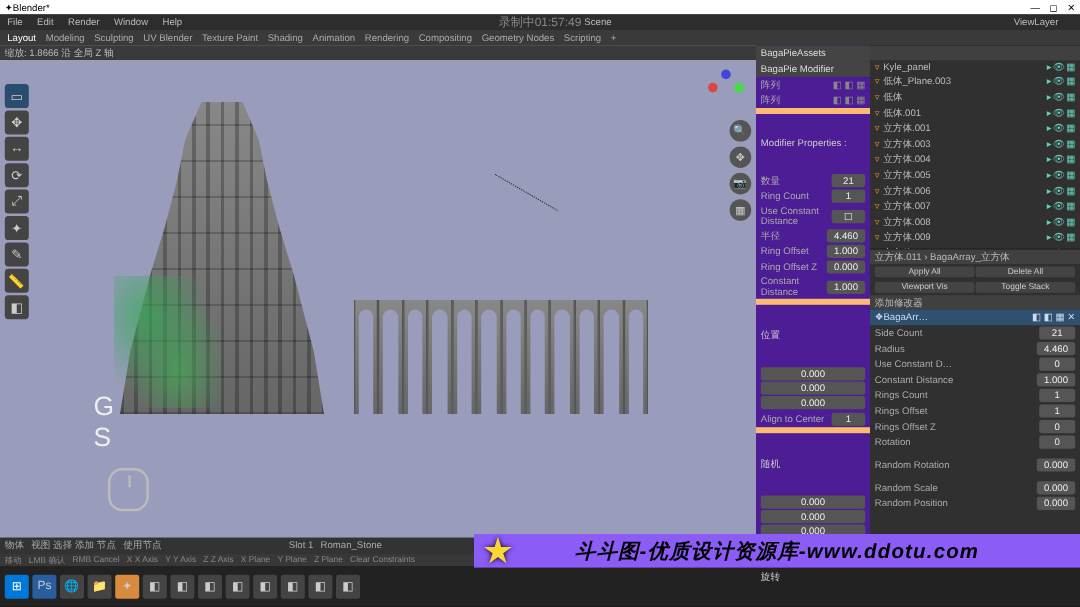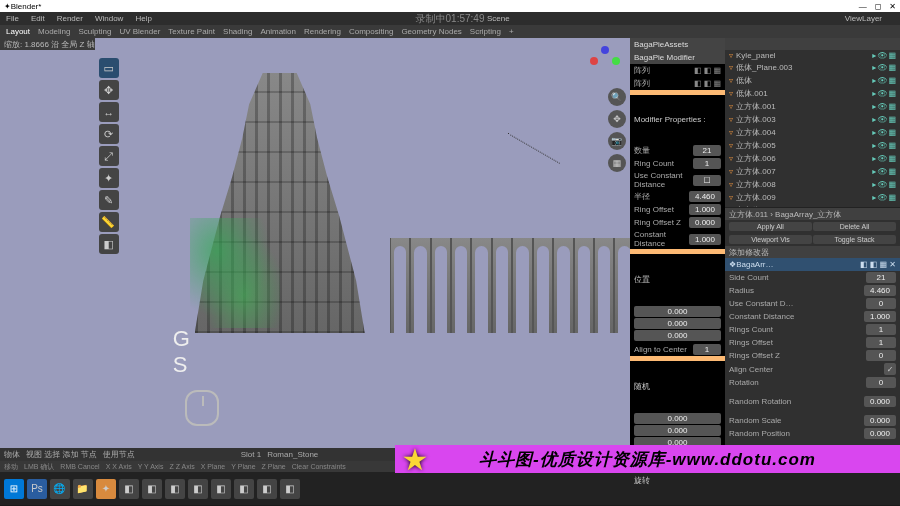--- a/index.html
+++ b/index.html
@@ -7,21 +7,21 @@
 .titlebar{height:12px;background:#fff;display:flex;align-items:center;color:#000;font-size:8px;padding:0 4px}
 .titlebar .win-btns{margin-left:auto;display:flex;gap:8px}
 .topmenu{height:13px;background:#2d2d2d;display:flex;align-items:center;font-size:8px;padding:0 6px}
 .topmenu span{margin-right:12px;color:#bbb}
 .topmenu .timer{margin-left:auto;margin-right:auto;position:absolute;left:50%;transform:translateX(-50%);font-size:10px;color:#888}
 .topmenu .scene{margin-left:auto;color:#bbb}
 .tabbar{height:13px;background:#3a3a3a;display:flex;align-items:center;font-size:8px;padding:0 6px;color:#aaa}
 .tabbar span{margin-right:8px}
 .tabbar .active{color:#fff}
 .main{display:flex;height:410px}
-.viewport{flex:1;position:relative;background:#9a9cbc;display:flex;flex-direction:row}
+.viewport{flex:1;position:relative;background:#9a9cbc;display:flex;flex-direction:column}
 .vp-header{height:12px;background:#3a3a3a;display:flex;align-items:center;font-size:8px;padding-left:4px;color:#bbb}
 .vp-canvas{flex:1;position:relative;overflow:hidden}
 .gizmo{position:absolute;top:8px;right:10px;width:30px;height:30px}
 .gizmo .dot{width:8px;height:8px;border-radius:50%;position:absolute}
 .gizmo .r{background:#d44;left:0;top:11px}
 .gizmo .g{background:#4d4;right:0;top:11px}
 .gizmo .b{background:#44d;left:11px;top:0}
 .vp-sidebtns{position:absolute;top:50px;right:4px;display:flex;flex-direction:column;gap:4px}
 .vp-sidebtns div{width:18px;height:18px;background:#555;border-radius:9px;display:flex;align-items:center;justify-content:center;font-size:9px}
 .tower{position:absolute;left:100px;top:35px;width:170px;height:260px;background:linear-gradient(#888 0%,#666 100%);clip-path:polygon(40% 0,60% 0,68% 12%,72% 25%,78% 40%,85% 55%,95% 80%,100% 100%,0 100%,5% 80%,15% 55%,22% 40%,28% 25%,32% 12%)}
@@ -30,21 +30,21 @@
 .colonnade{position:absolute;left:295px;top:200px;width:245px;height:95px;background:#7a7a7a;display:flex}
 .colonnade .arch{flex:1;border-left:1px solid #555;border-right:1px solid #555;background:linear-gradient(#888,#666);position:relative}
 .colonnade .arch::before{content:"";position:absolute;top:8px;left:3px;right:3px;bottom:0;background:#9a9cbc;border-radius:10px 10px 0 0}
 .manip{position:absolute;left:413px;top:95px;width:60px;height:120px;border-top:1px dotted #333;transform:rotate(30deg);transform-origin:top left}
 .corner{position:absolute;left:78px;bottom:70px;font-size:22px;color:#eee;letter-spacing:2px}
 .mouse-ind{position:absolute;left:90px;bottom:22px;width:34px;height:36px;border:2px solid #bbb;border-radius:12px}
 .mouse-ind::after{content:"";position:absolute;left:50%;top:4px;width:0;height:10px;border-left:2px solid #bbb}
 .toolbar{position:absolute;left:4px;top:20px;width:20px;display:flex;flex-direction:column;gap:2px}
 .toolbar div{width:20px;height:20px;background:#444;border-radius:3px;display:flex;align-items:center;justify-content:center;font-size:11px;color:#ccc}
 .toolbar .sel{background:#2a4d6f}
-.npanel{width:95px;background:#000000;display:flex;flex-direction:column;font-size:8px}
+.npanel{width:95px;background:#4c1d95;display:flex;flex-direction:column;font-size:8px}
 .np-sect{padding:20px 4px;border-top:5px solid #fdba74}
 .np-h{background:#444;padding:2px 4px;color:#ddd;display:flex;align-items:center}
 .np-row{display:flex;padding:1px 4px;align-items:center}
 .np-row .lab{flex:1;color:#aaa}
 .np-row .val{background:#555;border-radius:2px;padding:1px 6px;min-width:28px;text-align:center;color:#eee}
 .np-block{padding:1px 4px}
 .np-block .val{display:block;background:#555;border-radius:2px;padding:1px 4px;text-align:center;margin-bottom:1px;color:#eee}
 .right{width:175px;background:#303030;display:flex;flex-direction:column;font-size:8px;overflow:hidden}
 .outliner{height:170px;overflow-y:auto;border-bottom:1px solid #222}
 .out-h{height:12px;background:#404040;display:flex;align-items:center;padding:0 4px}
@@ -58,21 +58,21 @@
 .props-pin div{flex:1;background:#444;text-align:center;padding:1px 2px;font-size:7px;border-radius:2px}
 .mod-h{background:#305070;padding:2px 4px;color:#cde;display:flex;align-items:center}
 .pr{display:flex;padding:1px 4px;align-items:center}
 .pr .lab{flex:1;color:#aaa}
 .pr .val{background:#555;border-radius:2px;padding:1px 6px;min-width:30px;text-align:center;color:#eee}
 .pr .chk{width:12px;height:12px;background:#555;border-radius:2px;display:flex;align-items:center;justify-content:center}
 .infobar{height:11px;background:#383838;display:flex;align-items:center;font-size:7px;padding:0 4px;color:#888}
 .infobar span{margin-right:6px}
 .footer{height:13px;background:#333;display:flex;align-items:center;font-size:8px;padding:0 4px;color:#aaa}
 .footer span{margin-right:6px}
-.yellow-banner{position:absolute;bottom:33px;left:395px;right:0;height:28px;background:#d946ef;display:flex;align-items:center;justify-content:center;color:#000;font-size:17px;font-weight:bold;font-style:italic;letter-spacing:1px}
+.yellow-banner{position:absolute;bottom:33px;left:395px;right:0;height:28px;background:#8b5cf6;display:flex;align-items:center;justify-content:center;color:#000;font-size:17px;font-weight:bold;font-style:italic;letter-spacing:1px}
 .star{position:absolute;bottom:31px;left:395px;width:40px;height:32px;display:flex;align-items:center;justify-content:center;font-size:30px;color:#fad735;filter:drop-shadow(0 0 2px #000)}
 .taskbar{height:33px;background:#222;display:flex;align-items:center;padding:0 4px;gap:3px}
 .taskbar div{width:20px;height:20px;background:#444;border-radius:2px;display:flex;align-items:center;justify-content:center;font-size:10px}
 .taskbar .win{background:#0078d7;color:#fff}
 </style>
 </head>
 <body>
 
 <div class="titlebar">
   <span>✦</span>
@@ -394,24 +394,20 @@
         </div>
      <div class="pr">
           <span class="lab">Rings Offset</span>
           <span class="val">1</span>
         </div>
      <div class="pr">
           <span class="lab">Rings Offset Z</span>
           <span class="val">0</span>
         </div>
      <div class="pr">
-          <span class="lab">Align Center</span>
-          <span class="chk">✓</span>
-        </div>
-     <div class="pr">
           <span class="lab">Rotation</span>
           <span class="val">0</span>
         </div>
      <div style="height:6px"></div>
      <div class="pr">
           <span class="lab">Random Rotation</span>
           <span class="val">0.000</span>
         </div>
      <div style="height:6px"></div>
      <div class="pr">

